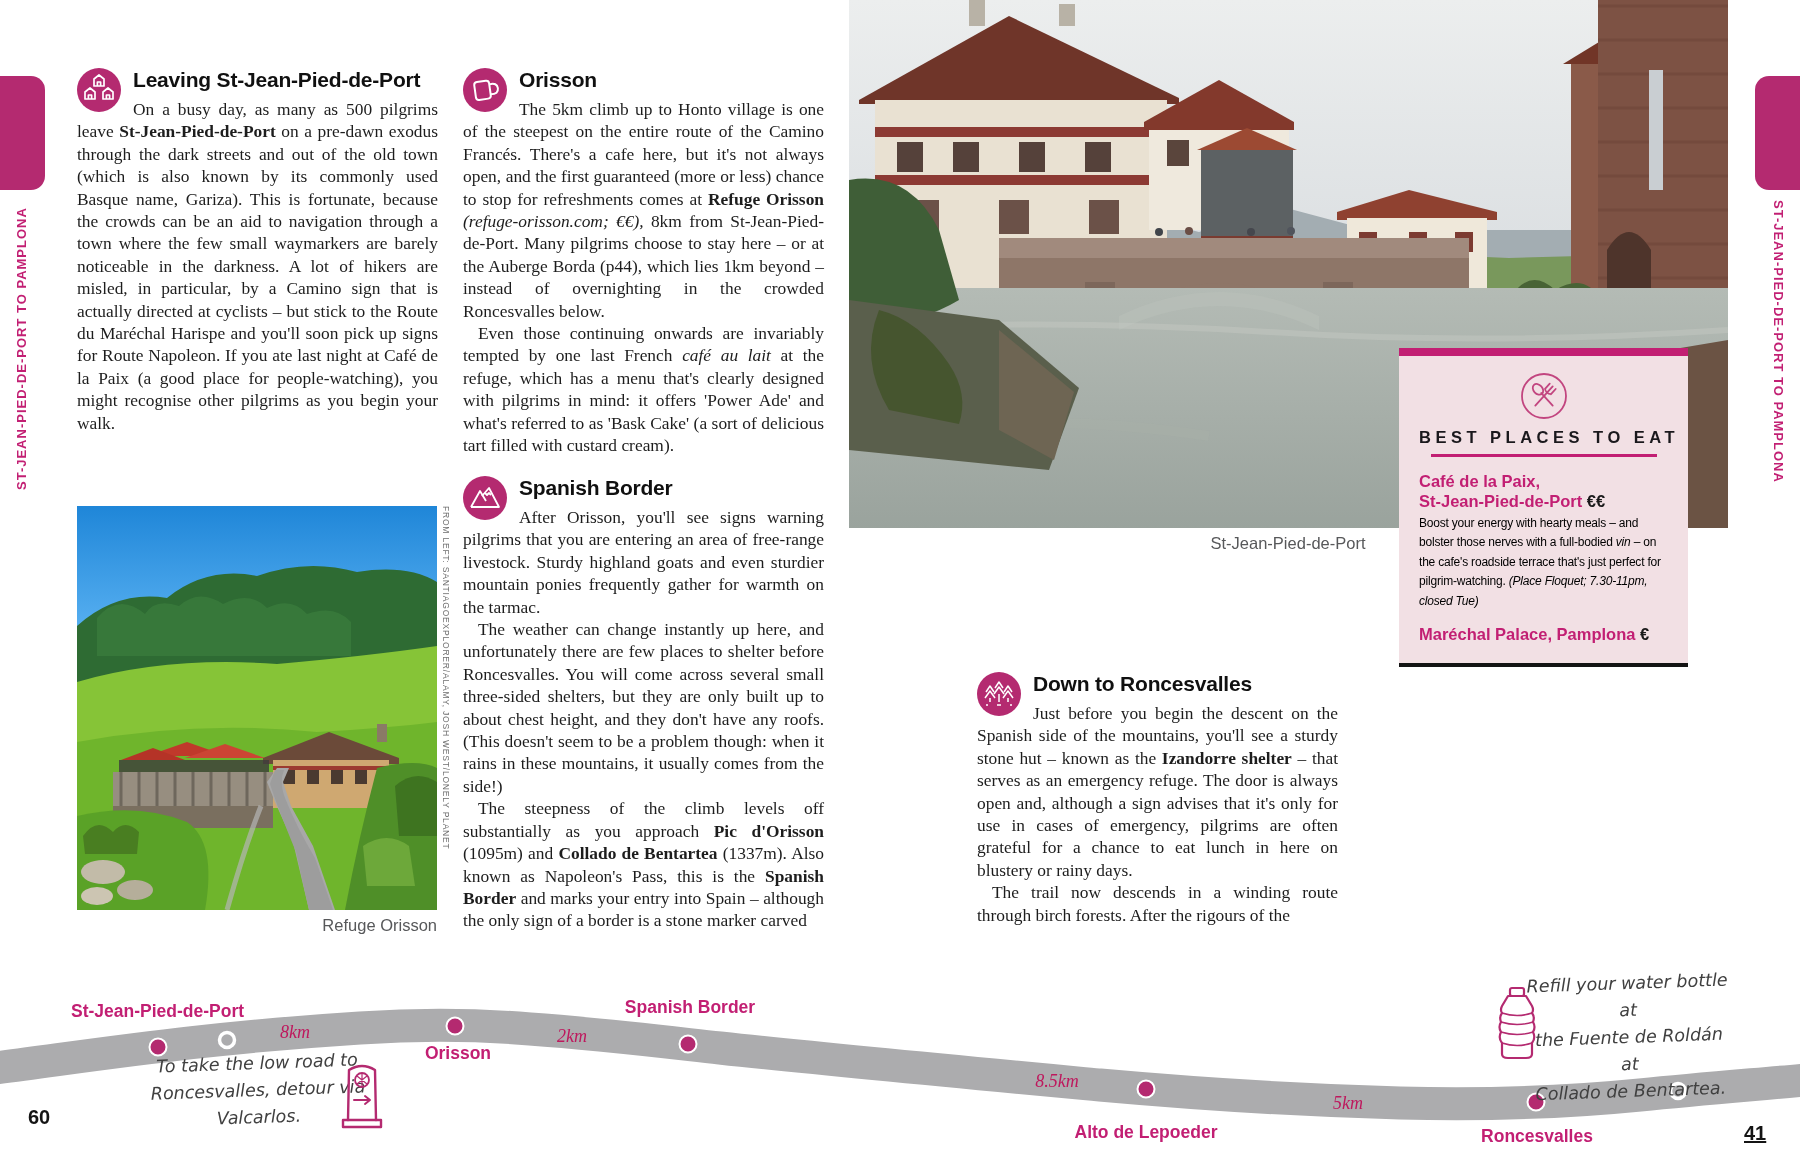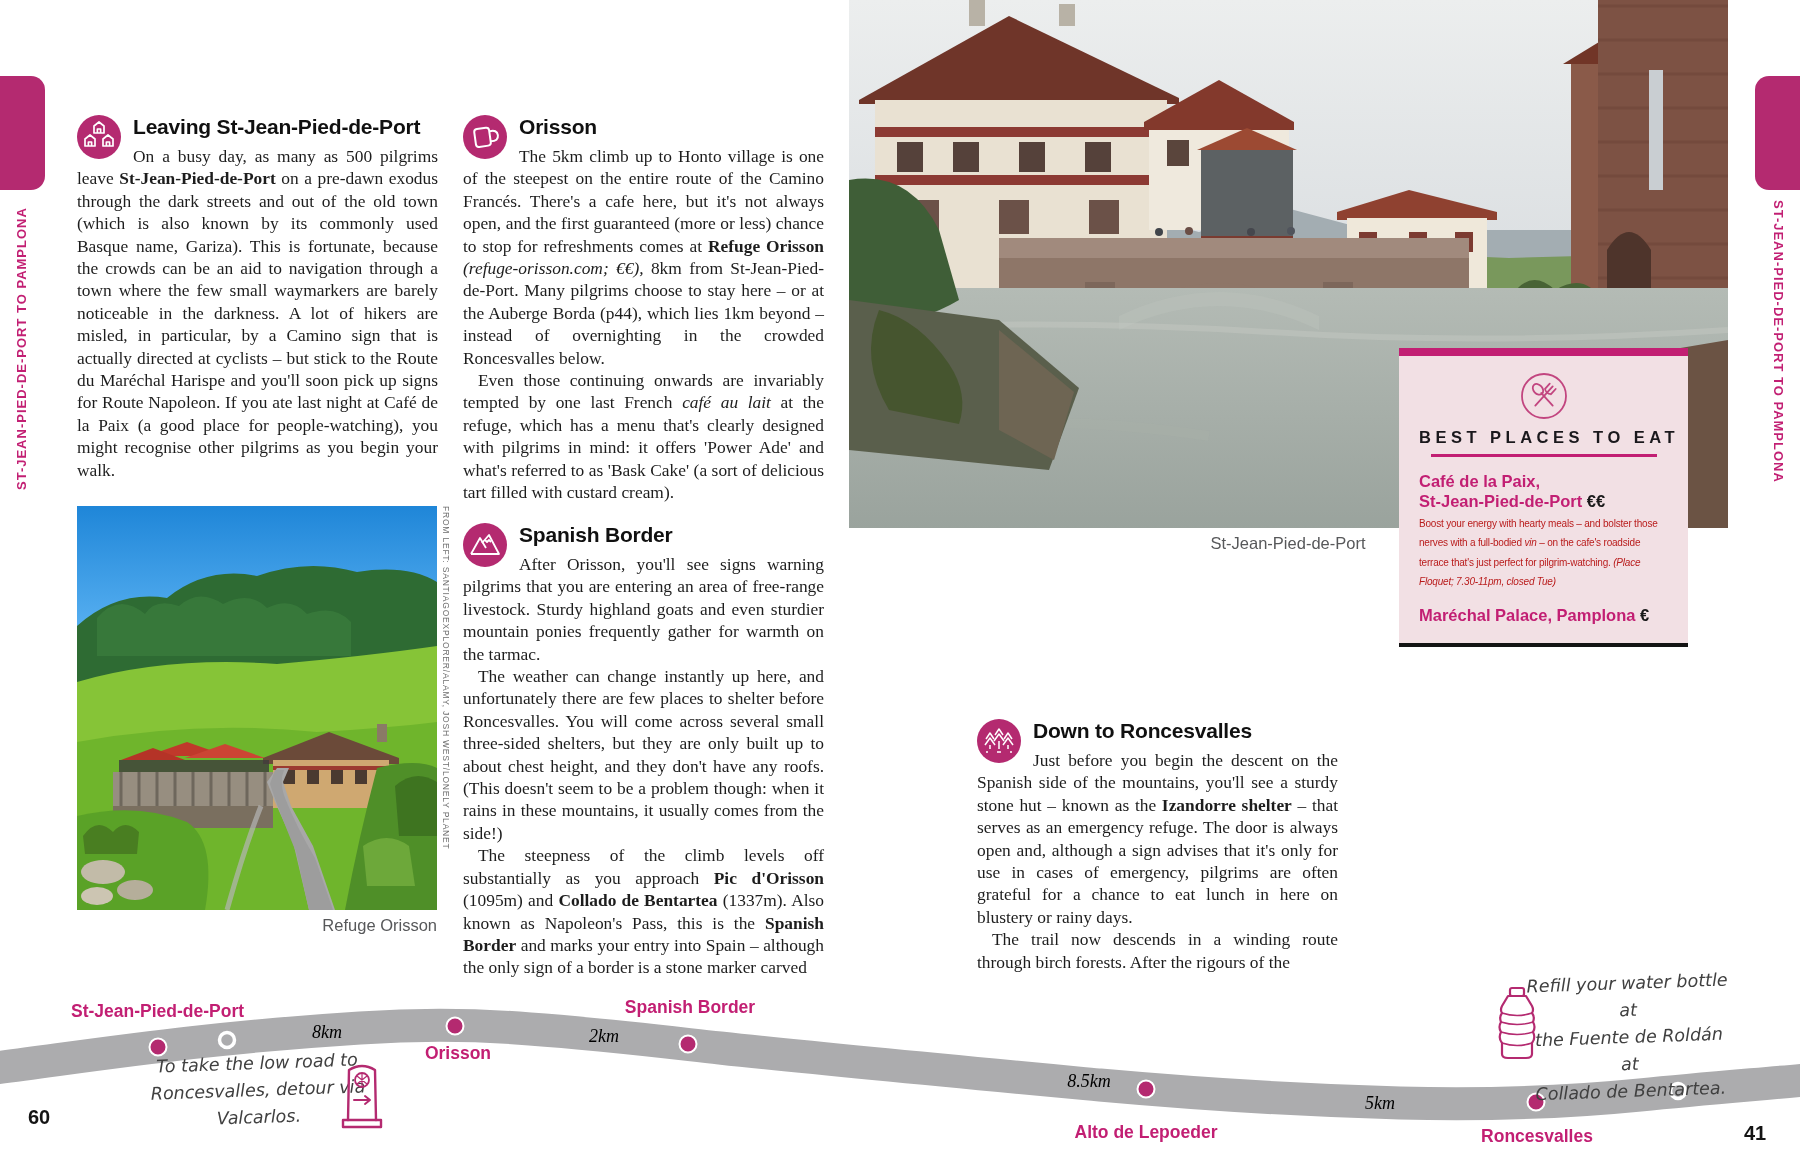--- a/index.html
+++ b/index.html
@@ -7,21 +7,21 @@
         font-family:"Liberation Serif",serif;color:#1d1d1d;}
   
   .tab{position:absolute;background:#b42a70;}
   .tab-left{left:0;top:76px;width:45px;height:114px;border-radius:0 14px 14px 0;}
   .tab-right{right:0;top:76px;width:45px;height:114px;border-radius:14px 0 0 14px;}
   .vtitle{position:absolute;font-family:"Liberation Sans",sans-serif;font-weight:bold;
           font-size:13px;letter-spacing:1px;color:#c21f73;writing-mode:vertical-rl;white-space:nowrap;}
   .vtitle-left{left:14px;top:200px;height:290px;transform:rotate(180deg);}
   .vtitle-right{right:14px;top:200px;height:290px;}
   
-  .col{position:absolute;width:361px;text-align:justify;font-size:17.4px;line-height:22.4px;margin-top:47px;}
+  .col{position:absolute;width:361px;text-align:justify;font-size:17.4px;line-height:22.4px;}
   .col p{margin:0;}
   .col p.ind{text-indent:15px;}
   .b{font-weight:bold;}
   .i{font-style:italic;}
   .sec-icon{position:absolute;left:0;top:2px;width:44px;height:44px;border-radius:50%;
             background:#b42a70;display:flex;align-items:center;justify-content:center;}
   .sec-title{margin:0 0 5px 56px;font-family:"Liberation Sans",sans-serif;font-weight:bold;
              font-size:21px;line-height:27px;color:#101010;text-align:left;letter-spacing:-0.2px;}
   .wrap-spacer{float:left;width:56px;height:16px;}
   
@@ -35,28 +35,28 @@
           background:#f2e0e4;border-top:8px solid #c21f73;border-bottom:4px solid #141414;
           padding:14px 20px 16px;font-family:"Liberation Sans",sans-serif;}
   .eat-icon{width:48px;height:48px;margin:2px auto 8px;}
   .eat-title{text-align:center;font-weight:bold;font-size:16.5px;letter-spacing:4.5px;
              color:#1a181c;margin:2px 0 7px;white-space:nowrap;}
   .eat-underline{width:226px;height:2.5px;background:#c21f73;margin:0 auto 14px;}
   .entry{margin-bottom:13px;}
   .entry-name{color:#c21f73;font-weight:bold;font-size:16.5px;line-height:20.5px;
               white-space:pre-line;margin-bottom:2px;}
   .entry-name .p{color:#1a1a1a;}
-  .entry-body{font-size:10px;line-height:19.6px;color:#b91c1c;letter-spacing:-0.2px;}
+  .entry-body{font-size:12px;line-height:19.6px;color:#000000;letter-spacing:-0.2px;}
   
   .route-svg{position:absolute;left:0;top:0;width:1800px;height:1157px;pointer-events:none;}
   .stop-label{position:absolute;font-family:"Liberation Sans",sans-serif;font-weight:bold;
               font-size:17.5px;color:#c21f73;white-space:nowrap;}
   .center{text-align:center;transform:translateX(-50%);}
   .dist-label{position:absolute;font-family:"Liberation Serif",serif;font-style:italic;
-              font-size:18px;color:#000000;transform:translate(-50%,-50%);white-space:nowrap;margin-left:32px;}
+              font-size:18px;color:#be185d;transform:translate(-50%,-50%);white-space:nowrap;}
   .hand-note{position:absolute;font-family:"DejaVu Sans",sans-serif;font-style:italic;
              font-size:17.5px;line-height:27px;color:#404040;text-align:center;transform:rotate(-2deg);}
   .page-num{position:absolute;font-family:"Liberation Sans",sans-serif;font-weight:bold;
             font-size:20px;color:#141414;}
   .mini-icon{position:absolute;}
 </style>
 </head>
 <body>
 
 <div class="page">
@@ -340,15 +340,15 @@
 
   <div class="mini-icon" style="left:1496px;top:986px;">
     <svg width="42" height="76" viewBox="0 0 42 76" fill="none" stroke="#b42a70" stroke-width="2.2" stroke-linecap="round" stroke-linejoin="round">
       <rect x="14" y="2" width="14" height="8" rx="2"></rect>
       <path d="M12 10 L6 20 Q4 24 6 27 Q3 31 5 36 Q2 41 5 46 Q2 52 6 57 L6 68 Q6 72 12 72 L30 72 Q36 72 36 68 L36 57 Q40 52 37 46 Q40 41 37 36 Q39 31 36 27 Q38 24 36 20 L30 10 Z"></path>
       <path d="M6 27 Q21 32 36 27 M5 36 Q21 41 37 36 M5 46 Q21 51 37 46 M6 57 Q21 62 36 57" stroke-width="1.6"></path>
     </svg>
   </div>
 
   <div class="page-num" style="left:28px;top:1106px;">60</div>
-  <div class="page-num" style="left:1744px;top:1122px;">41</div>
+  <div class="page-num" style="left:1744px;top:1122px;text-decoration:underline;">41</div>
 
 </div>
 
 </body></html>

